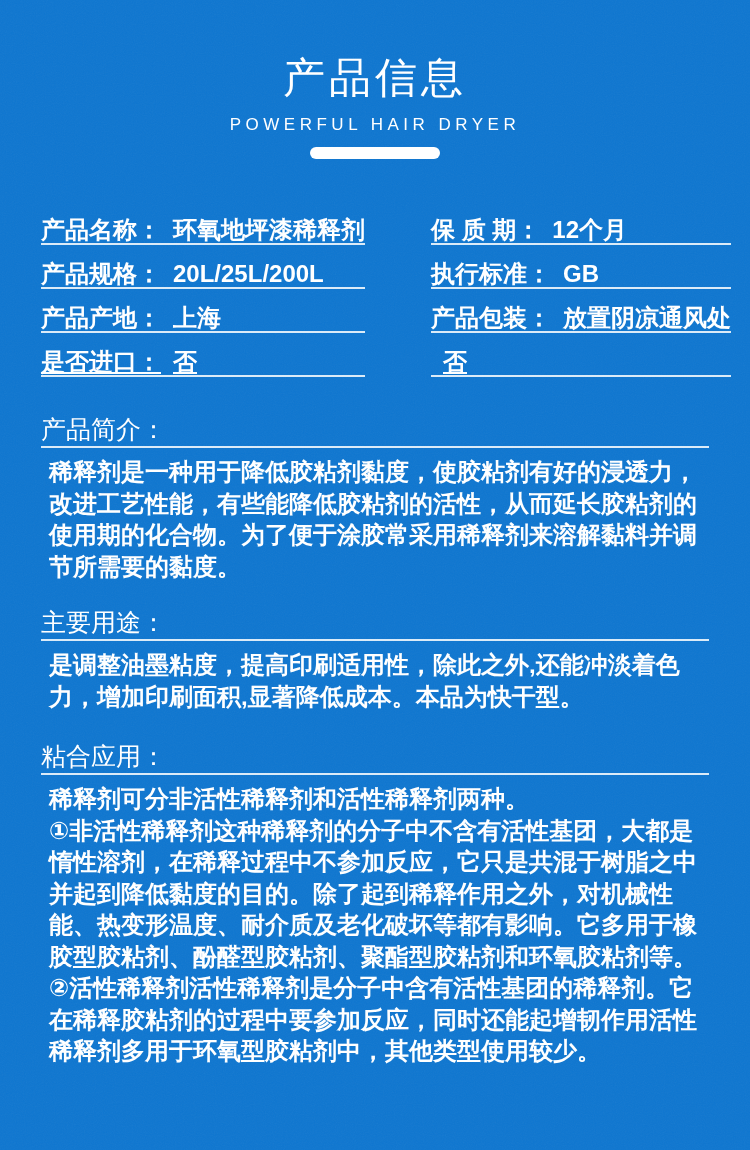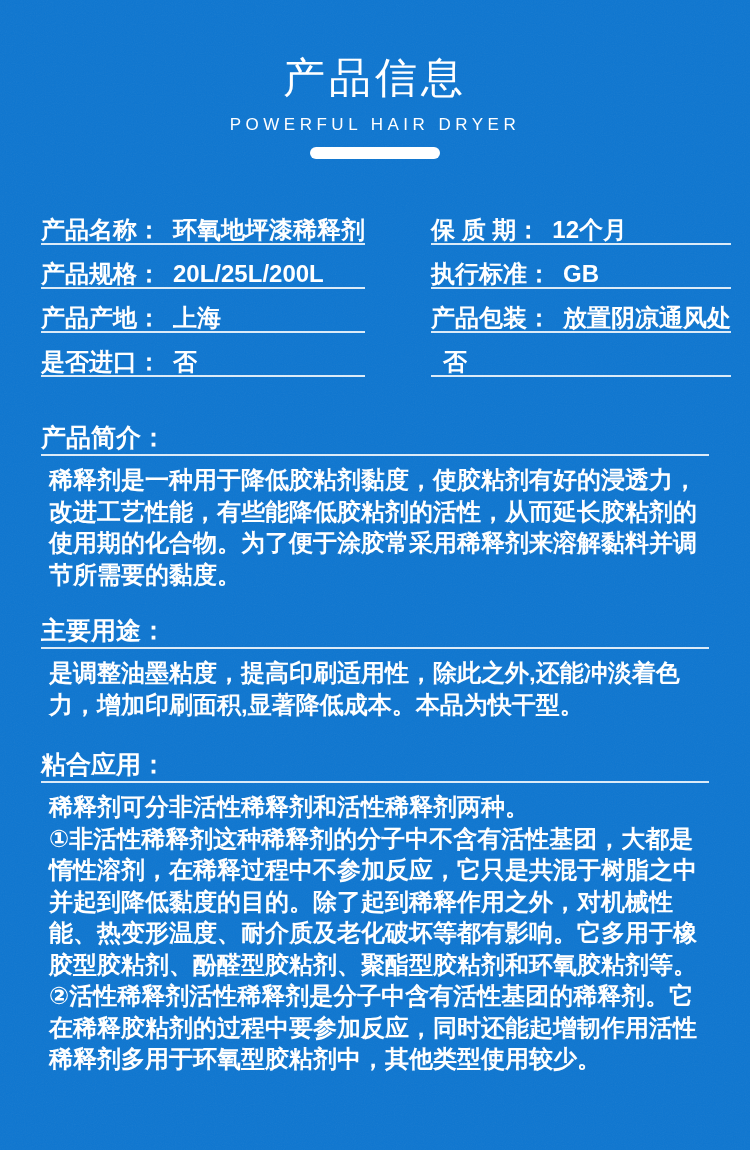--- a/index.html
+++ b/index.html
@@ -36,31 +36,31 @@
     position:relative;
     display:grid;grid-template-columns:1fr 1fr;column-gap:66px;
     padding:0 41px;margin-top:57px;
   }
   .field{
     display:flex;align-items:flex-end;
     font-size:24px;line-height:27px;font-weight:bold;
     padding-bottom:0;margin-bottom:15px;
     border-bottom:2px solid var(--line);
   }
-  .field:last-child{margin-bottom:12px;}
+  .field:last-child{margin-bottom:4px;text-decoration:underline;}
   .field .label{white-space:pre;}
   .field .value{margin-left:12px;white-space:pre;}
 
   
   .section{position:relative;padding:0 41px;}
   .section-intro{margin-top:35px;}
   .section-uses{margin-top:27px;}
   .section-adhesive{margin-top:31px;}
   .section h2{
-    margin:0;font-size:25px;line-height:26px;font-weight:bold;
+    margin:0;font-size:25px;line-height:26px;font-weight:normal;
     padding-bottom:4px;border-bottom:2px solid var(--line);
   }
   .section p{
     margin:8px 8px 0;font-size:24px;line-height:31.5px;font-weight:bold;
     word-break:break-all;
   }
   .section p + p{margin-top:0;}
 </style>
 </head>
 <body>

